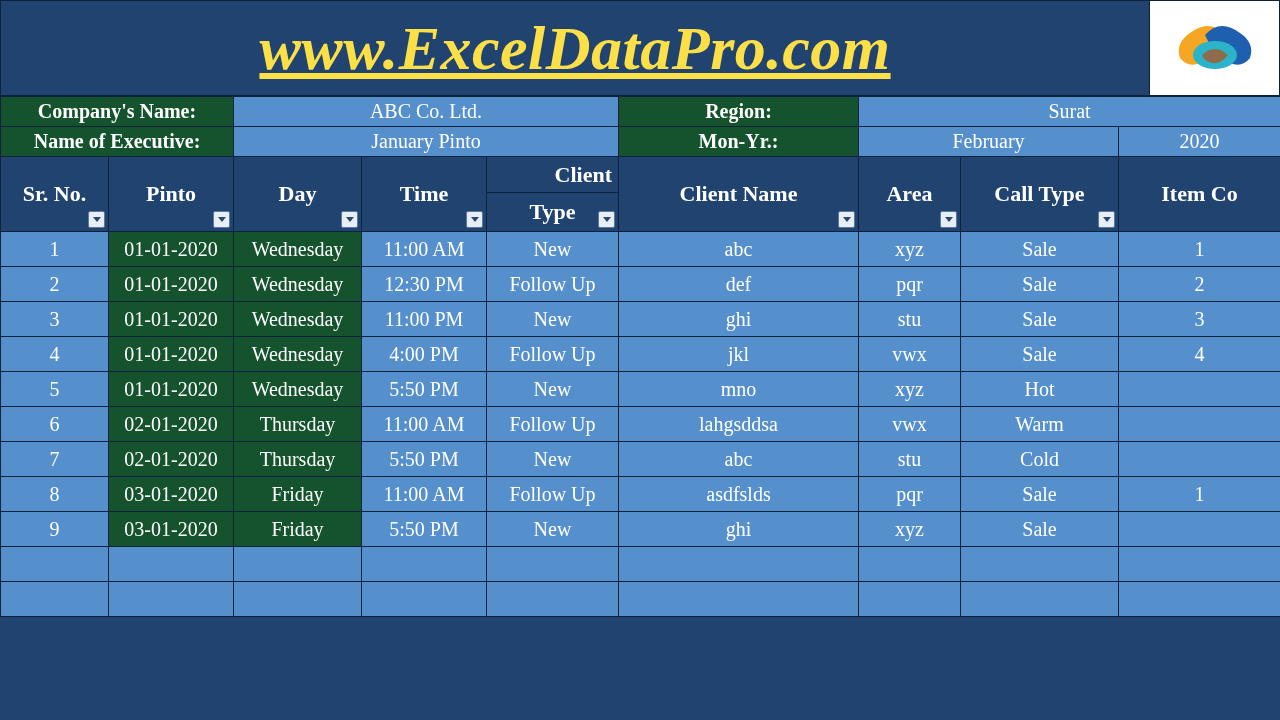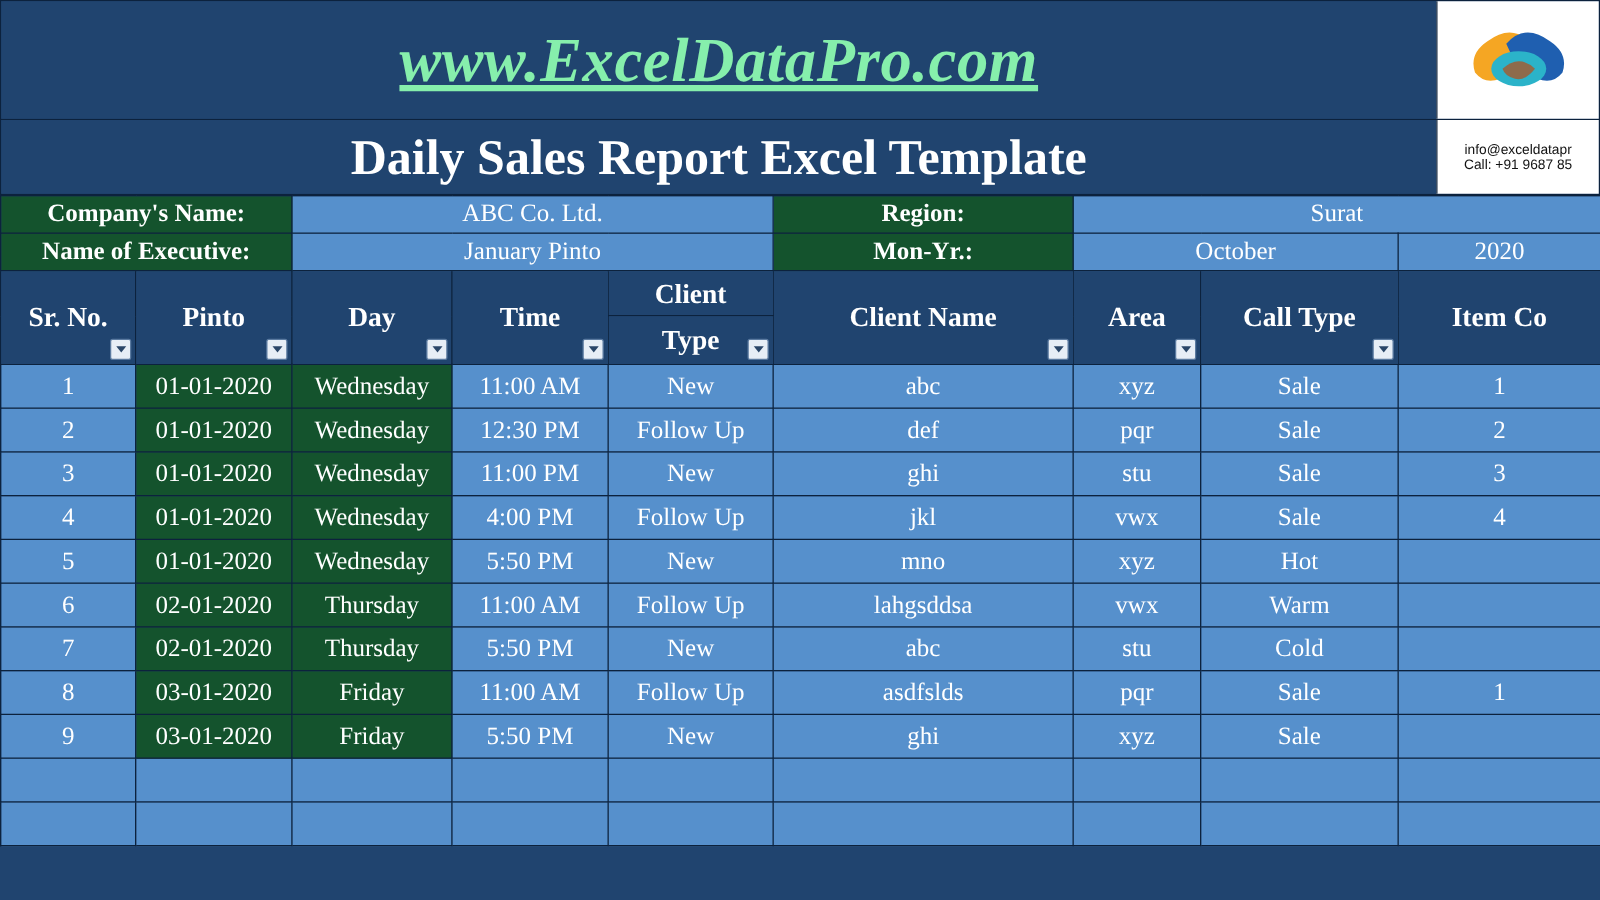--- a/index.html
+++ b/index.html
@@ -15,24 +15,24 @@
     display: flex;
     height: 96px;
     border: 1px solid #0c223d;
   }
   .url {
     flex: 1;
     display: flex;
     align-items: center;
     justify-content: center;
     background: #20446f;
-    color: #86efac;
+    color: #fde047;
     font-style: italic;
     font-weight: bold;
-    font-size: 50px;
+    font-size: 62px;
     text-decoration: underline;
     letter-spacing: 0.5px;
     font-family: "Times New Roman", serif;
   }
   .logo-cell {
     width: 130px;
     background: #fff;
     display: flex;
     flex-direction: column;
     align-items: center;
@@ -96,21 +96,21 @@
   .info-label { background: #14532d; font-weight: bold; }
   .info-value { background: #5690cc; font-weight: normal; }
   th {
     background: #20446f;
     font-weight: bold;
     font-size: 22px;
     height: 39px;
     position: relative;
     padding: 0 6px;
   }
-  .th-top { height: 36px; }
+  .th-top { height: 36px; text-align: right; }
   .filter {
     position: absolute;
     right: 3px;
     bottom: 3px;
     width: 17px;
     height: 17px;
     background: #e7eef6;
     border: 1px solid #5a7aa0;
     border-radius: 2px;
     display: flex;
@@ -137,27 +137,20 @@
     <div class="logo-cell">
       <svg width="90" height="70" viewBox="0 0 90 70">
         <path d="M10 45 Q5 30 20 20 Q40 5 55 22 Q48 40 30 50 Q18 55 10 45 Z" fill="#f5a623"></path>
         <path d="M80 45 Q85 30 70 20 Q50 5 35 22 Q42 40 60 50 Q72 55 80 45 Z" fill="#1f5fb0"></path>
         <ellipse cx="45" cy="42" rx="22" ry="14" fill="#2bb3c9"></ellipse>
         <path d="M32 42 Q45 30 58 42 Q50 52 42 50 Q34 48 32 42 Z" fill="#8e6b4b"></path>
       </svg>
     </div>
   </div>
 
-  <div class="titleband">
-    <div class="title">Daily Sales Report Excel Template</div>
-    <div class="contact">
-      <div>info@exceldatapr</div>
-      <div>Call: +91 9687 85</div>
-    </div>
-  </div>
 
   <table>
     <colgroup>
       <col class="c-sr">
         <col class="c-date">
         <col class="c-day">
         <col class="c-time">
       <col class="c-type">
         <col class="c-name">
         <col class="c-area">
@@ -169,21 +162,21 @@
         <tr class="info-row">
       <td class="info-label" colspan="2">Company's Name:</td>
       <td class="info-value" colspan="3">ABC Co. Ltd.</td>
       <td class="info-label">Region:</td>
       <td class="info-value" colspan="3">Surat</td>
     </tr>
     <tr class="info-row">
       <td class="info-label" colspan="2">Name of Executive:</td>
       <td class="info-value" colspan="3">January Pinto</td>
       <td class="info-label">Mon-Yr.:</td>
-      <td class="info-value" colspan="2">October</td>
+      <td class="info-value" colspan="2">February</td>
       <td class="info-value">2020</td>
     </tr>
 
     <tr>
       <th rowspan="2"><span>Sr. No.</span><span class="filter"></span></th>
       <th rowspan="2"><span>Pinto</span><span class="filter"></span></th>
       <th rowspan="2"><span>Day</span><span class="filter"></span></th>
       <th rowspan="2"><span>Time</span><span class="filter"></span></th>
       <th class="th-top"><span>Client</span></th>
       <th rowspan="2"><span>Client Name</span><span class="filter"></span></th>

